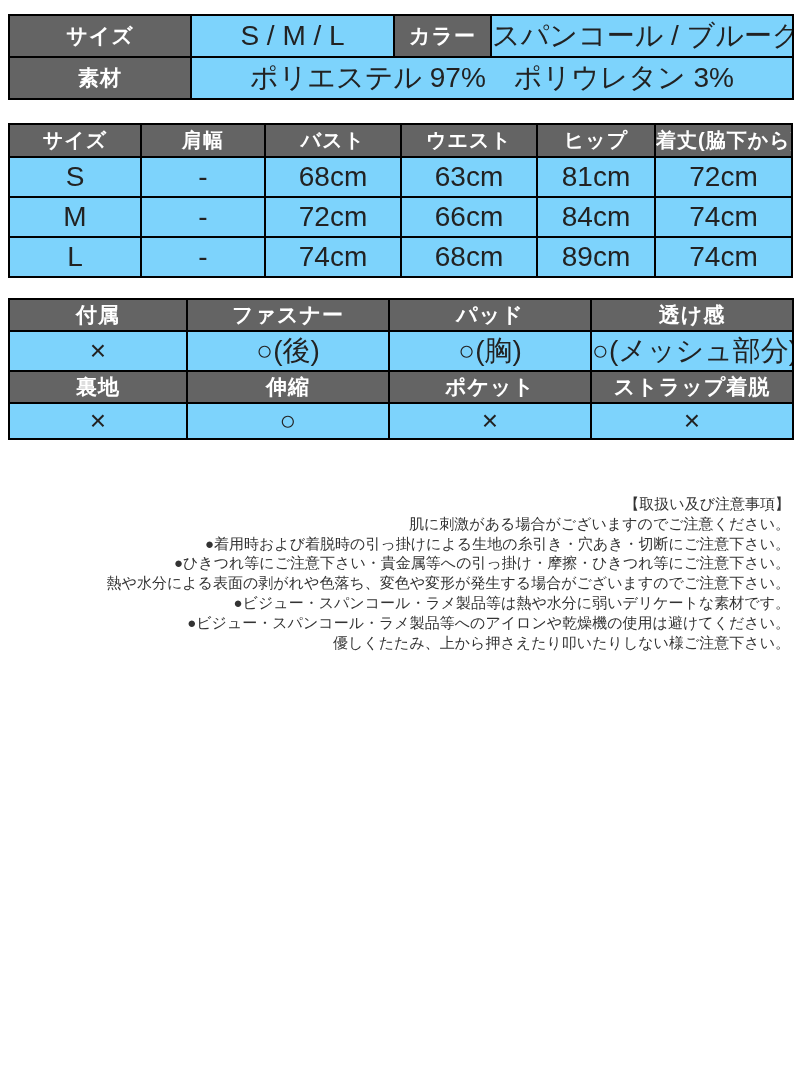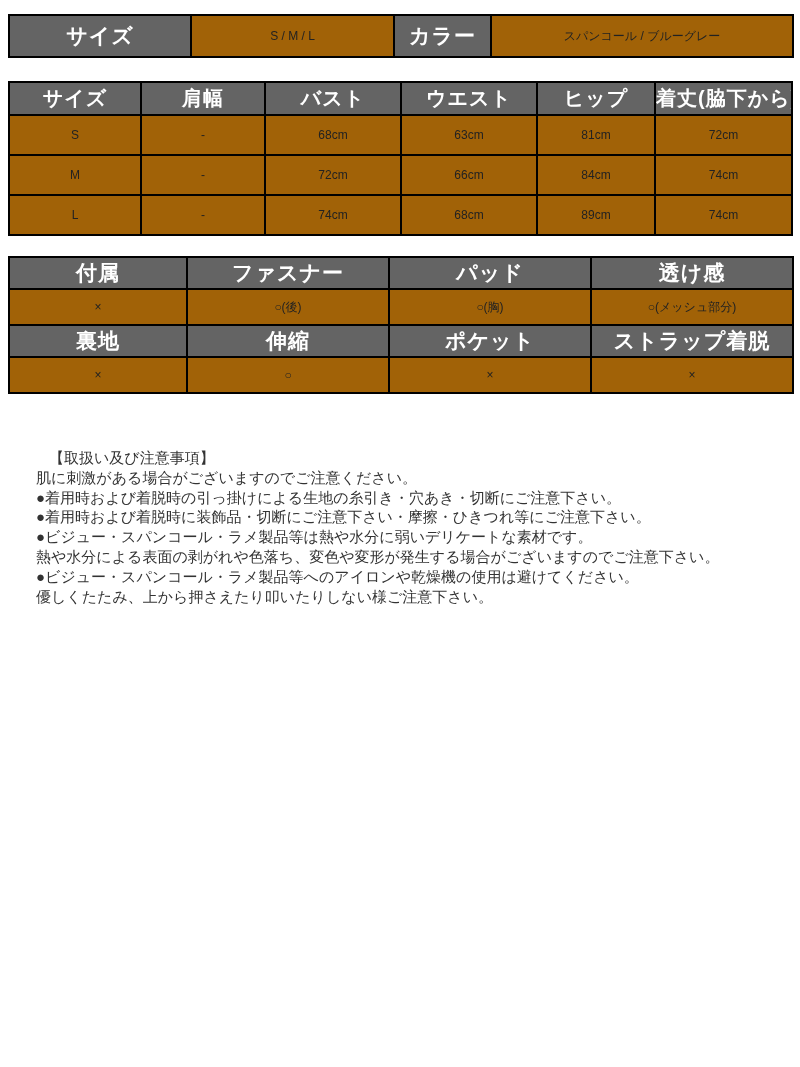--- a/index.html
+++ b/index.html
@@ -14,22 +14,22 @@
     border-collapse:collapse;table-layout:fixed;
     width:784px;margin-left:8px;text-align:center;
   }
   table.t th{
     background:var(--header-bg,#646464);
     color:var(--header-text,#ffffff);
     font-weight:bold;font-size:21px;
     letter-spacing:1px;
   }
   table.t td{
-    background:#a16207;color:var(--cell-text,#222222);
-    font-size:12px;
+    background:#7dd3fc;color:var(--cell-text,#222222);
+    font-size:28px;
   }
   table.t th, table.t td{
     border:2px solid var(--border,#000000);
     padding:0;white-space:nowrap;overflow:hidden;
   }
 
   .t1{margin-top:14px;}
   .t1 tr{height:42px;}
 
   .t2{margin-top:23px;}
@@ -37,23 +37,24 @@
   .t2 thead th{font-size:20px;}
   .t2 tbody tr{height:40px;}
   .th-small{font-size:16px;letter-spacing:-0.5px;}
 
   .t3{margin-top:20px;}
   .t3 tr.hr{height:32px;}
   .t3 tr.vr{height:36px;}
   .t3 th{font-size:20px;}
 
   .notes{
-    margin-top:54px;margin-left:36px;margin-right:10px;
+    margin-top:54px;margin-left:20px;margin-right:10px;
     font-size:15px;line-height:19.8px;
     color:var(--note-text,#333333);
+    text-align:right;
   }
   .notes-title{padding-left:13px;}
 </style>
 </head>
 <body>
 
 <div class="sheet">
 
   <table class="t t1">
     <colgroup>
@@ -61,20 +62,24 @@
         <col style="width:203px">
         <col style="width:97px">
         <col style="width:302px">
     </colgroup>
     <tbody>
       <tr>
         <th>サイズ</th>
         <td>S / M / L</td>
         <th>カラー</th>
         <td>スパンコール / ブルーグレー</td>
+      </tr>
+      <tr>
+        <th>素材</th>
+        <td colspan="3">ポリエステル 97%　ポリウレタン 3%</td>
       </tr>
     </tbody>
   </table>
 
   <table class="t t2">
     <colgroup>
       <col style="width:132px">
         <col style="width:124px">
         <col style="width:136px">
       <col style="width:136px">
@@ -151,20 +156,20 @@
         <td>×</td>
         <td>×</td>
       </tr>
     </tbody>
   </table>
 
   <div class="notes">
     <div class="notes-title">【取扱い及び注意事項】</div>
     <div class="note-line">肌に刺激がある場合がございますのでご注意ください。</div>
     <div class="note-line">●着用時および着脱時の引っ掛けによる生地の糸引き・穴あき・切断にご注意下さい。</div>
-    <div class="note-line">●着用時および着脱時に装飾品・切断にご注意下さい・摩擦・ひきつれ等にご注意下さい。</div>
+    <div class="note-line">●ひきつれ等にご注意下さい・貴金属等への引っ掛け・摩擦・ひきつれ等にご注意下さい。</div>
+    <div class="note-line">熱や水分による表面の剥がれや色落ち、変色や変形が発生する場合がございますのでご注意下さい。</div>
     <div class="note-line">●ビジュー・スパンコール・ラメ製品等は熱や水分に弱いデリケートな素材です。</div>
-    <div class="note-line">熱や水分による表面の剥がれや色落ち、変色や変形が発生する場合がございますのでご注意下さい。</div>
     <div class="note-line">●ビジュー・スパンコール・ラメ製品等へのアイロンや乾燥機の使用は避けてください。</div>
     <div class="note-line">優しくたたみ、上から押さえたり叩いたりしない様ご注意下さい。</div>
   </div>
 
 </div>
 
 </body></html>

